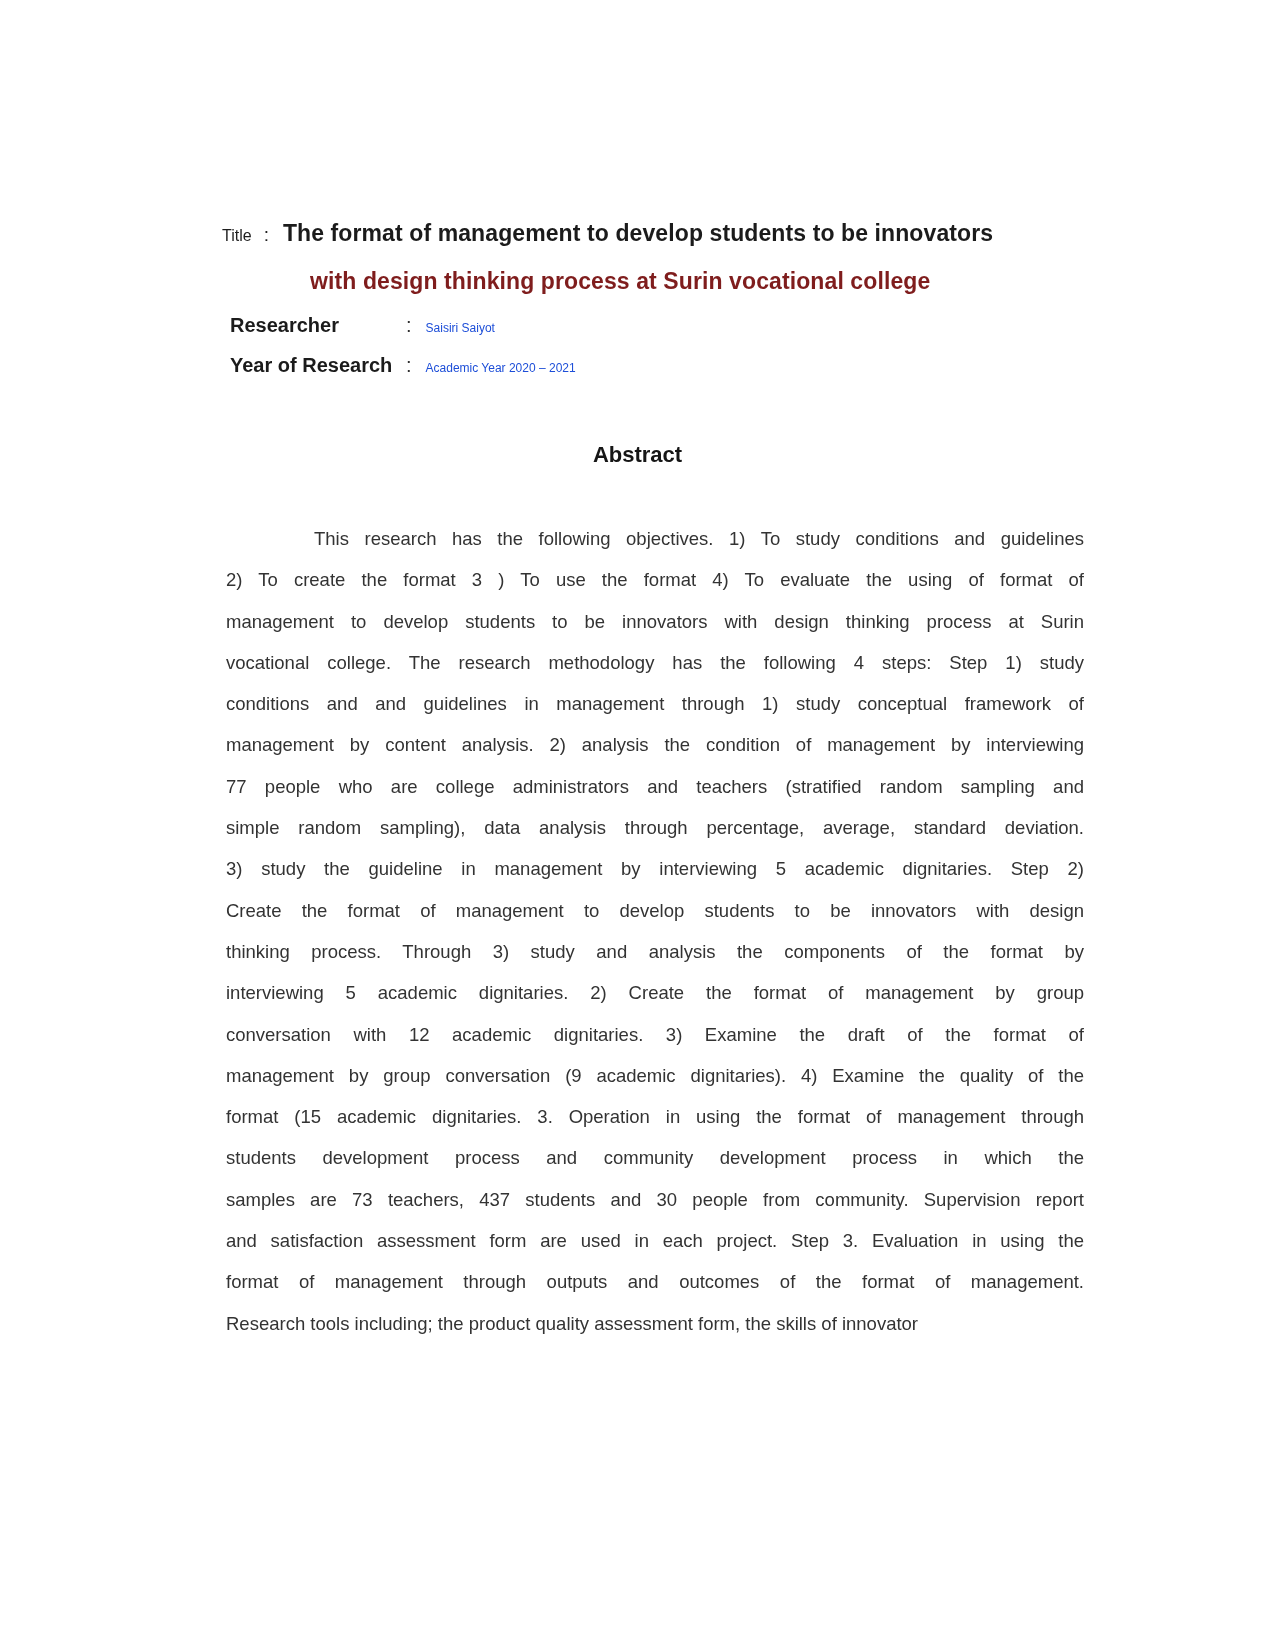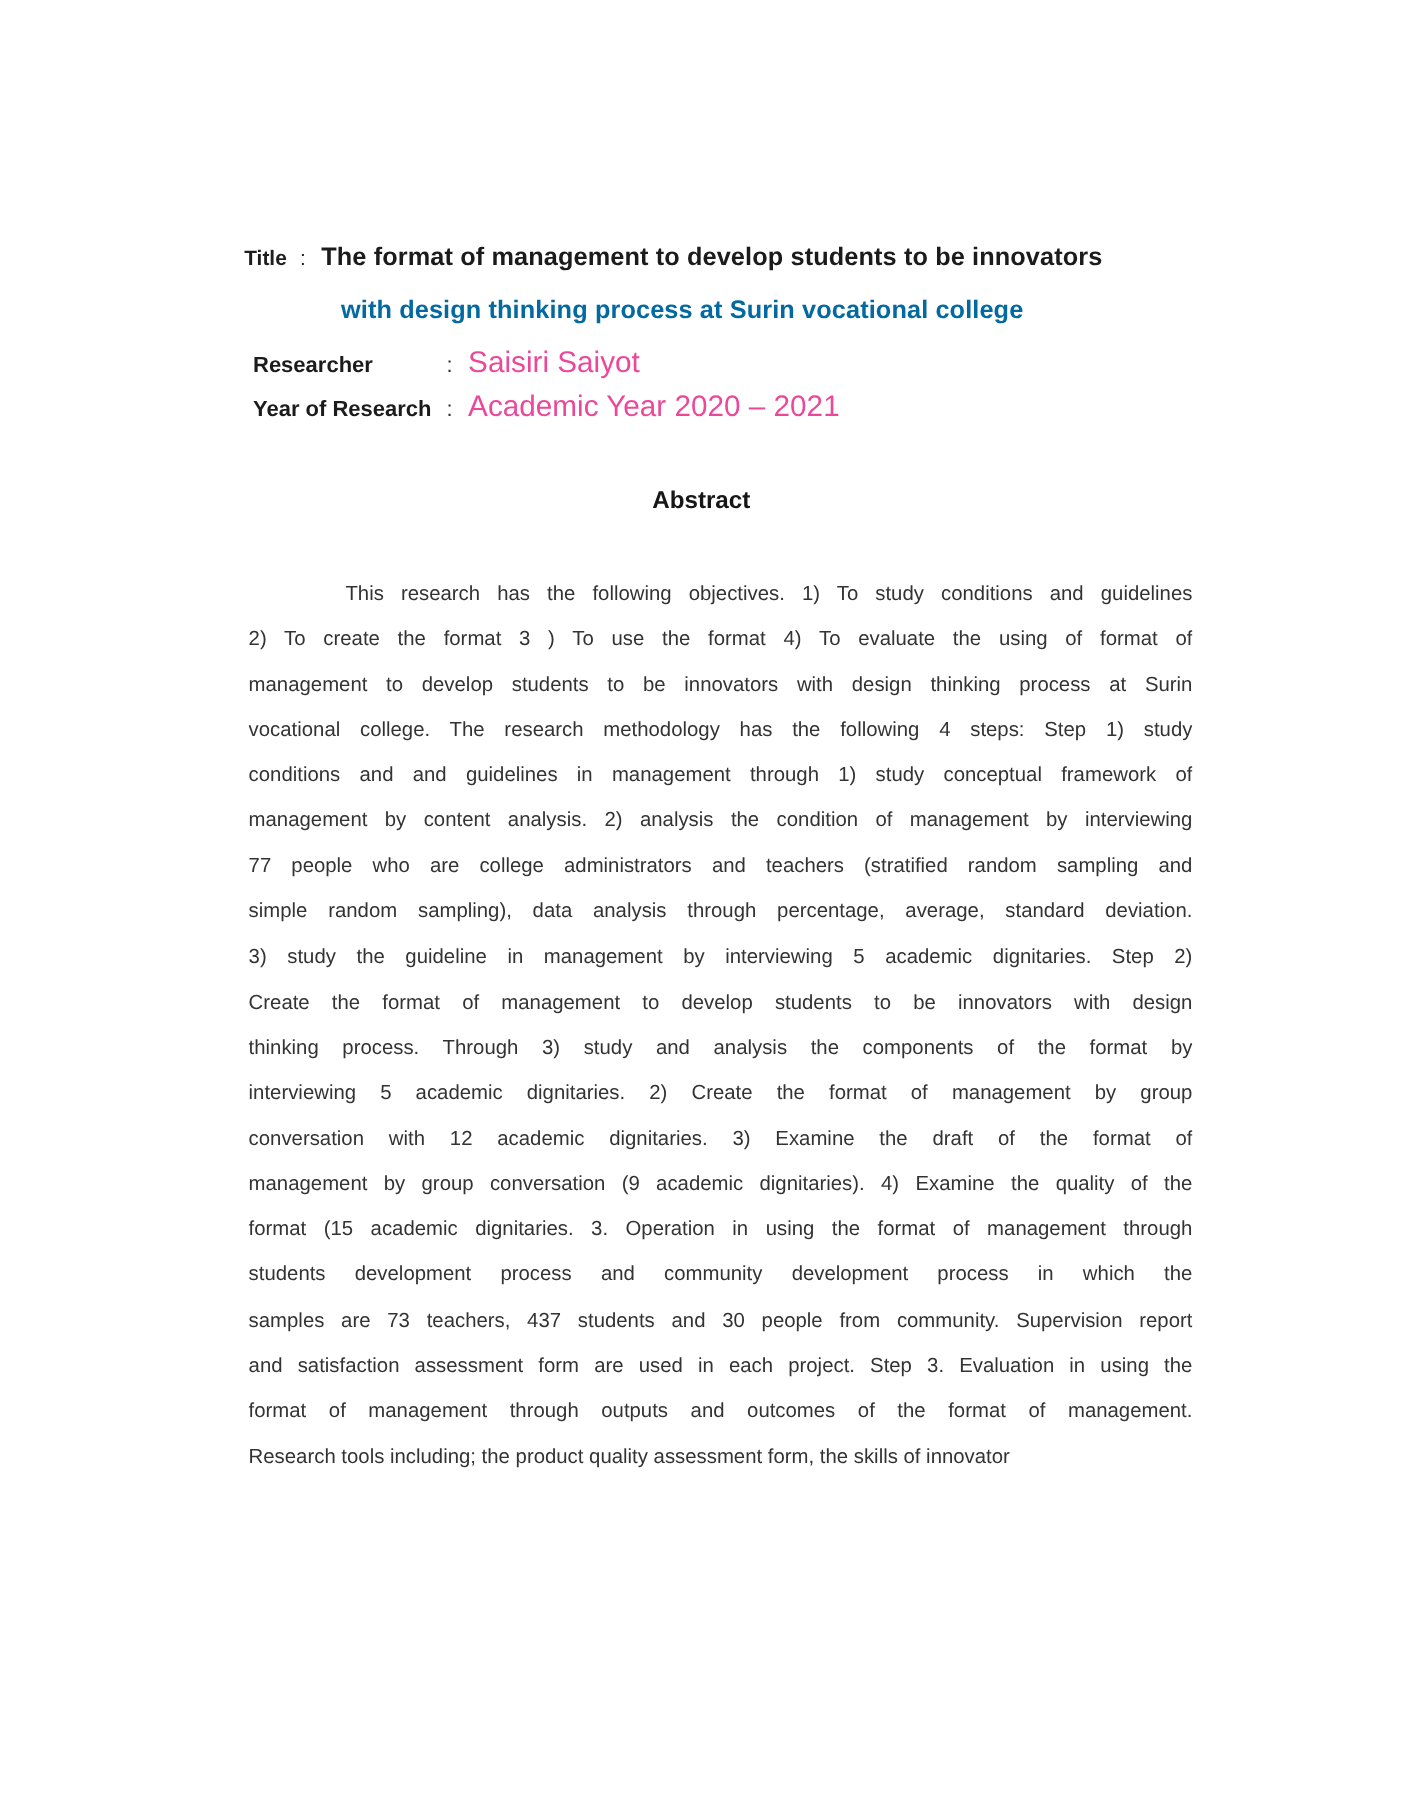--- a/index.html
+++ b/index.html
@@ -18,43 +18,43 @@
   }
 
   
   .title-row {
     position: absolute;
     left: 222px;
     top: 220px;
     white-space: nowrap;
   }
   .title-label {
-    font-size: 19px;
-    font-weight: 700;
+    font-size: 16px;
+    font-weight: 400;
     color: #1e1e1e;
   }
   .title-colon {
     font-size: 19px;
     color: #1e1e1e;
     margin-left: 12px;
   }
   .title-text {
     font-size: 23px;
     font-weight: 700;
     color: #1b1b1b;
     margin-left: 14px;
     letter-spacing: 0.1px;
   }
   .title-line2 {
     position: absolute;
     left: 310px;
     top: 268px;
     font-size: 23px;
     font-weight: 700;
-    color: #0369a1;
+    color: #7f1d1d;
     white-space: nowrap;
     letter-spacing: 0.1px;
   }
   .meta-row {
     position: absolute;
     left: 230px;
     display: flex;
     align-items: baseline;
     white-space: nowrap;
   }
@@ -66,23 +66,23 @@
     font-size: 20px;
     font-weight: 700;
     color: #1b1b1b;
   }
   .meta-colon {
     font-size: 20px;
     color: #303030;
     margin-right: 14px;
   }
   .meta-value {
-    font-size: 27px;
+    font-size: 12px;
     font-weight: 400;
-    color: #ec4899;
+    color: #1d4ed8;
   }
 
   
   .abstract-heading {
     position: absolute;
     left: 0;
     top: 442px;
     width: 1275px;
     text-align: center;
     font-size: 22px;

